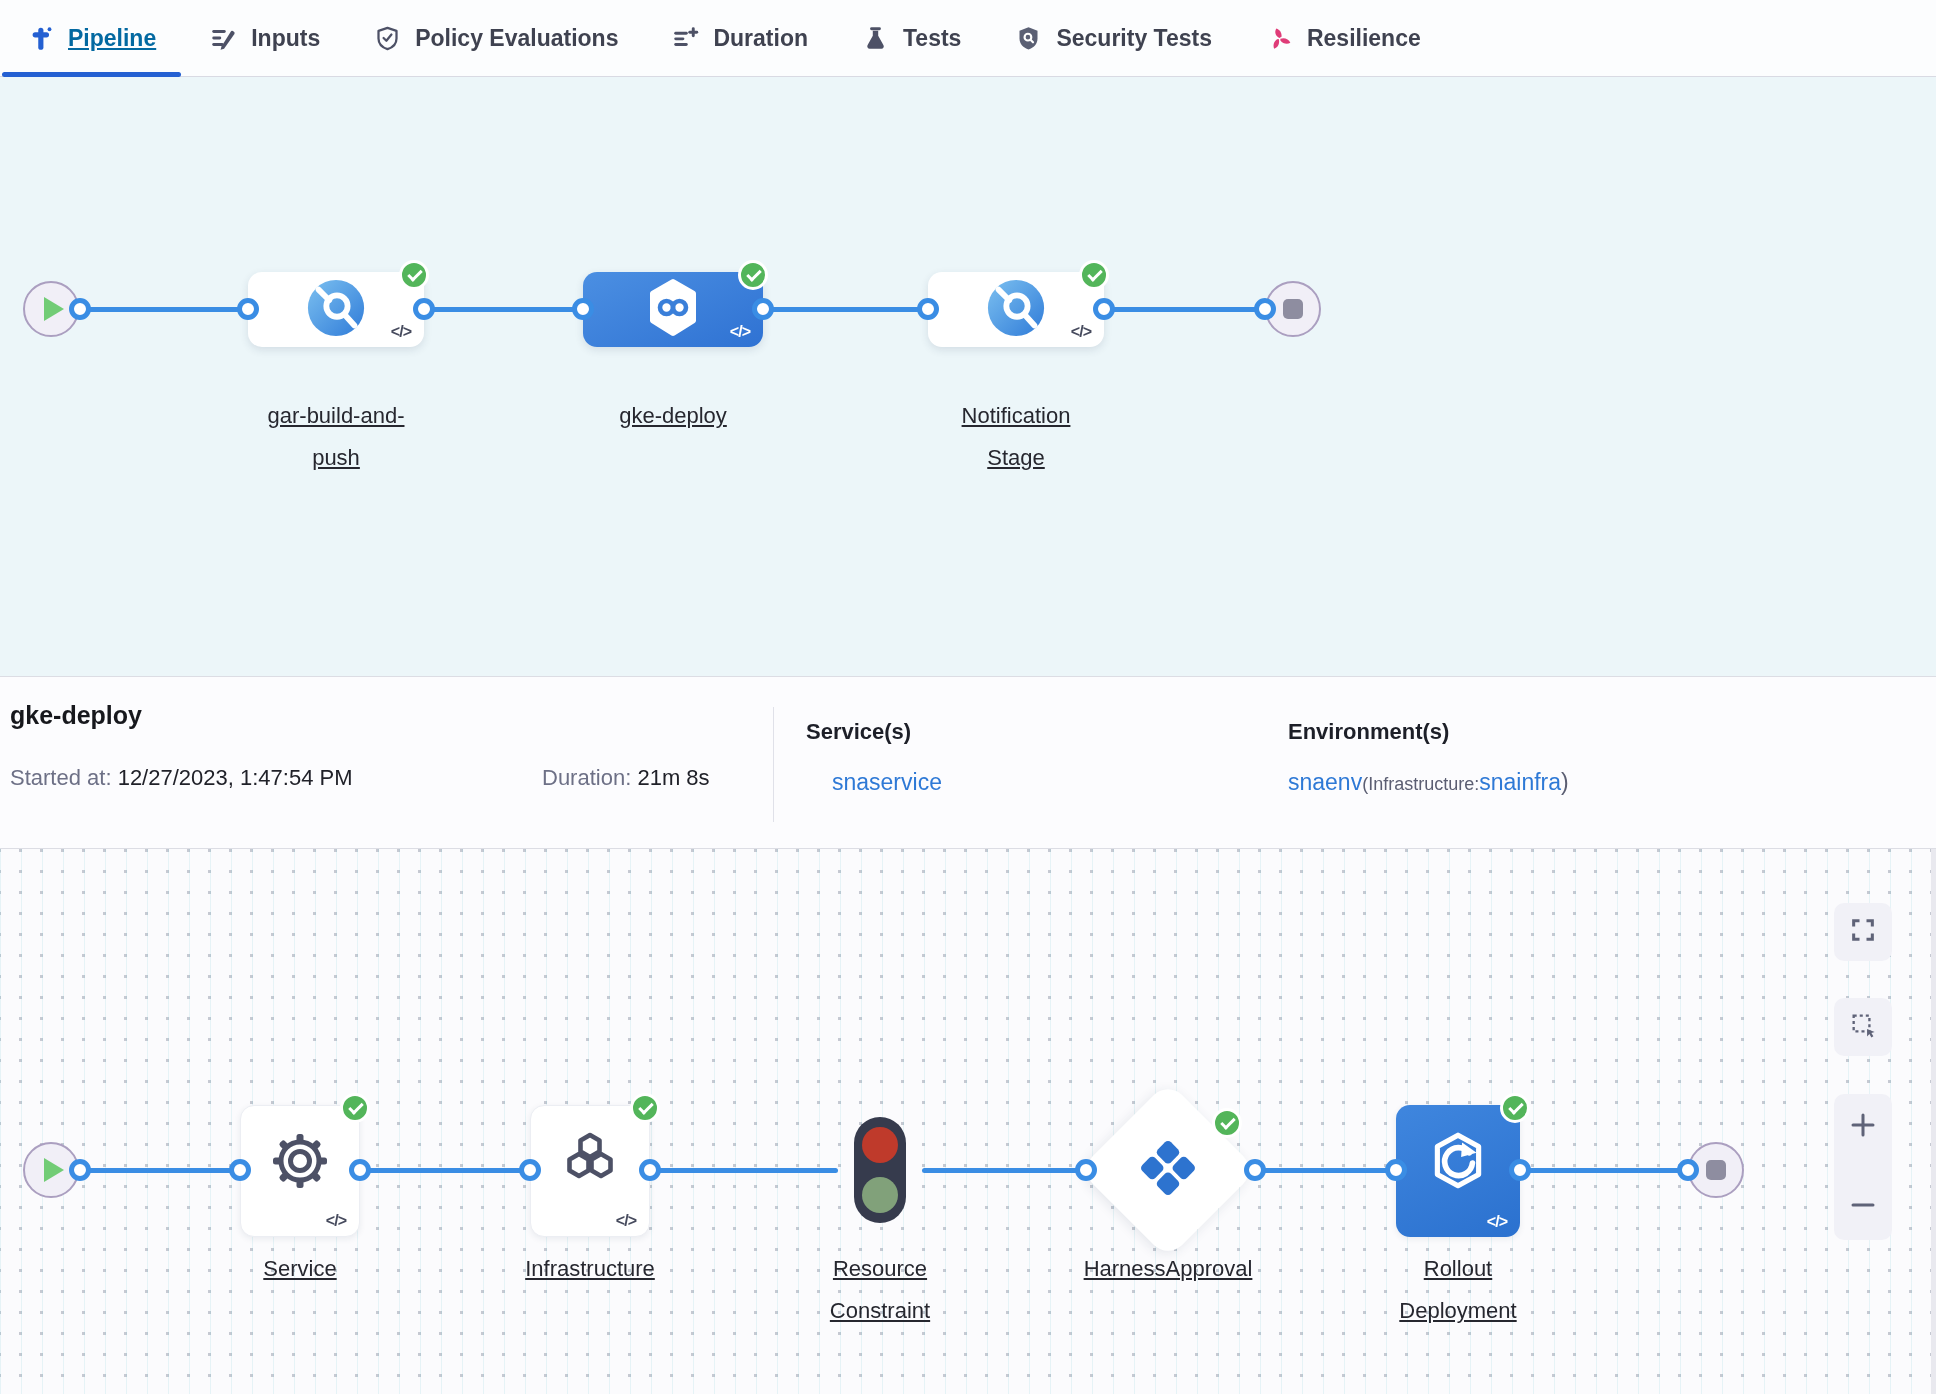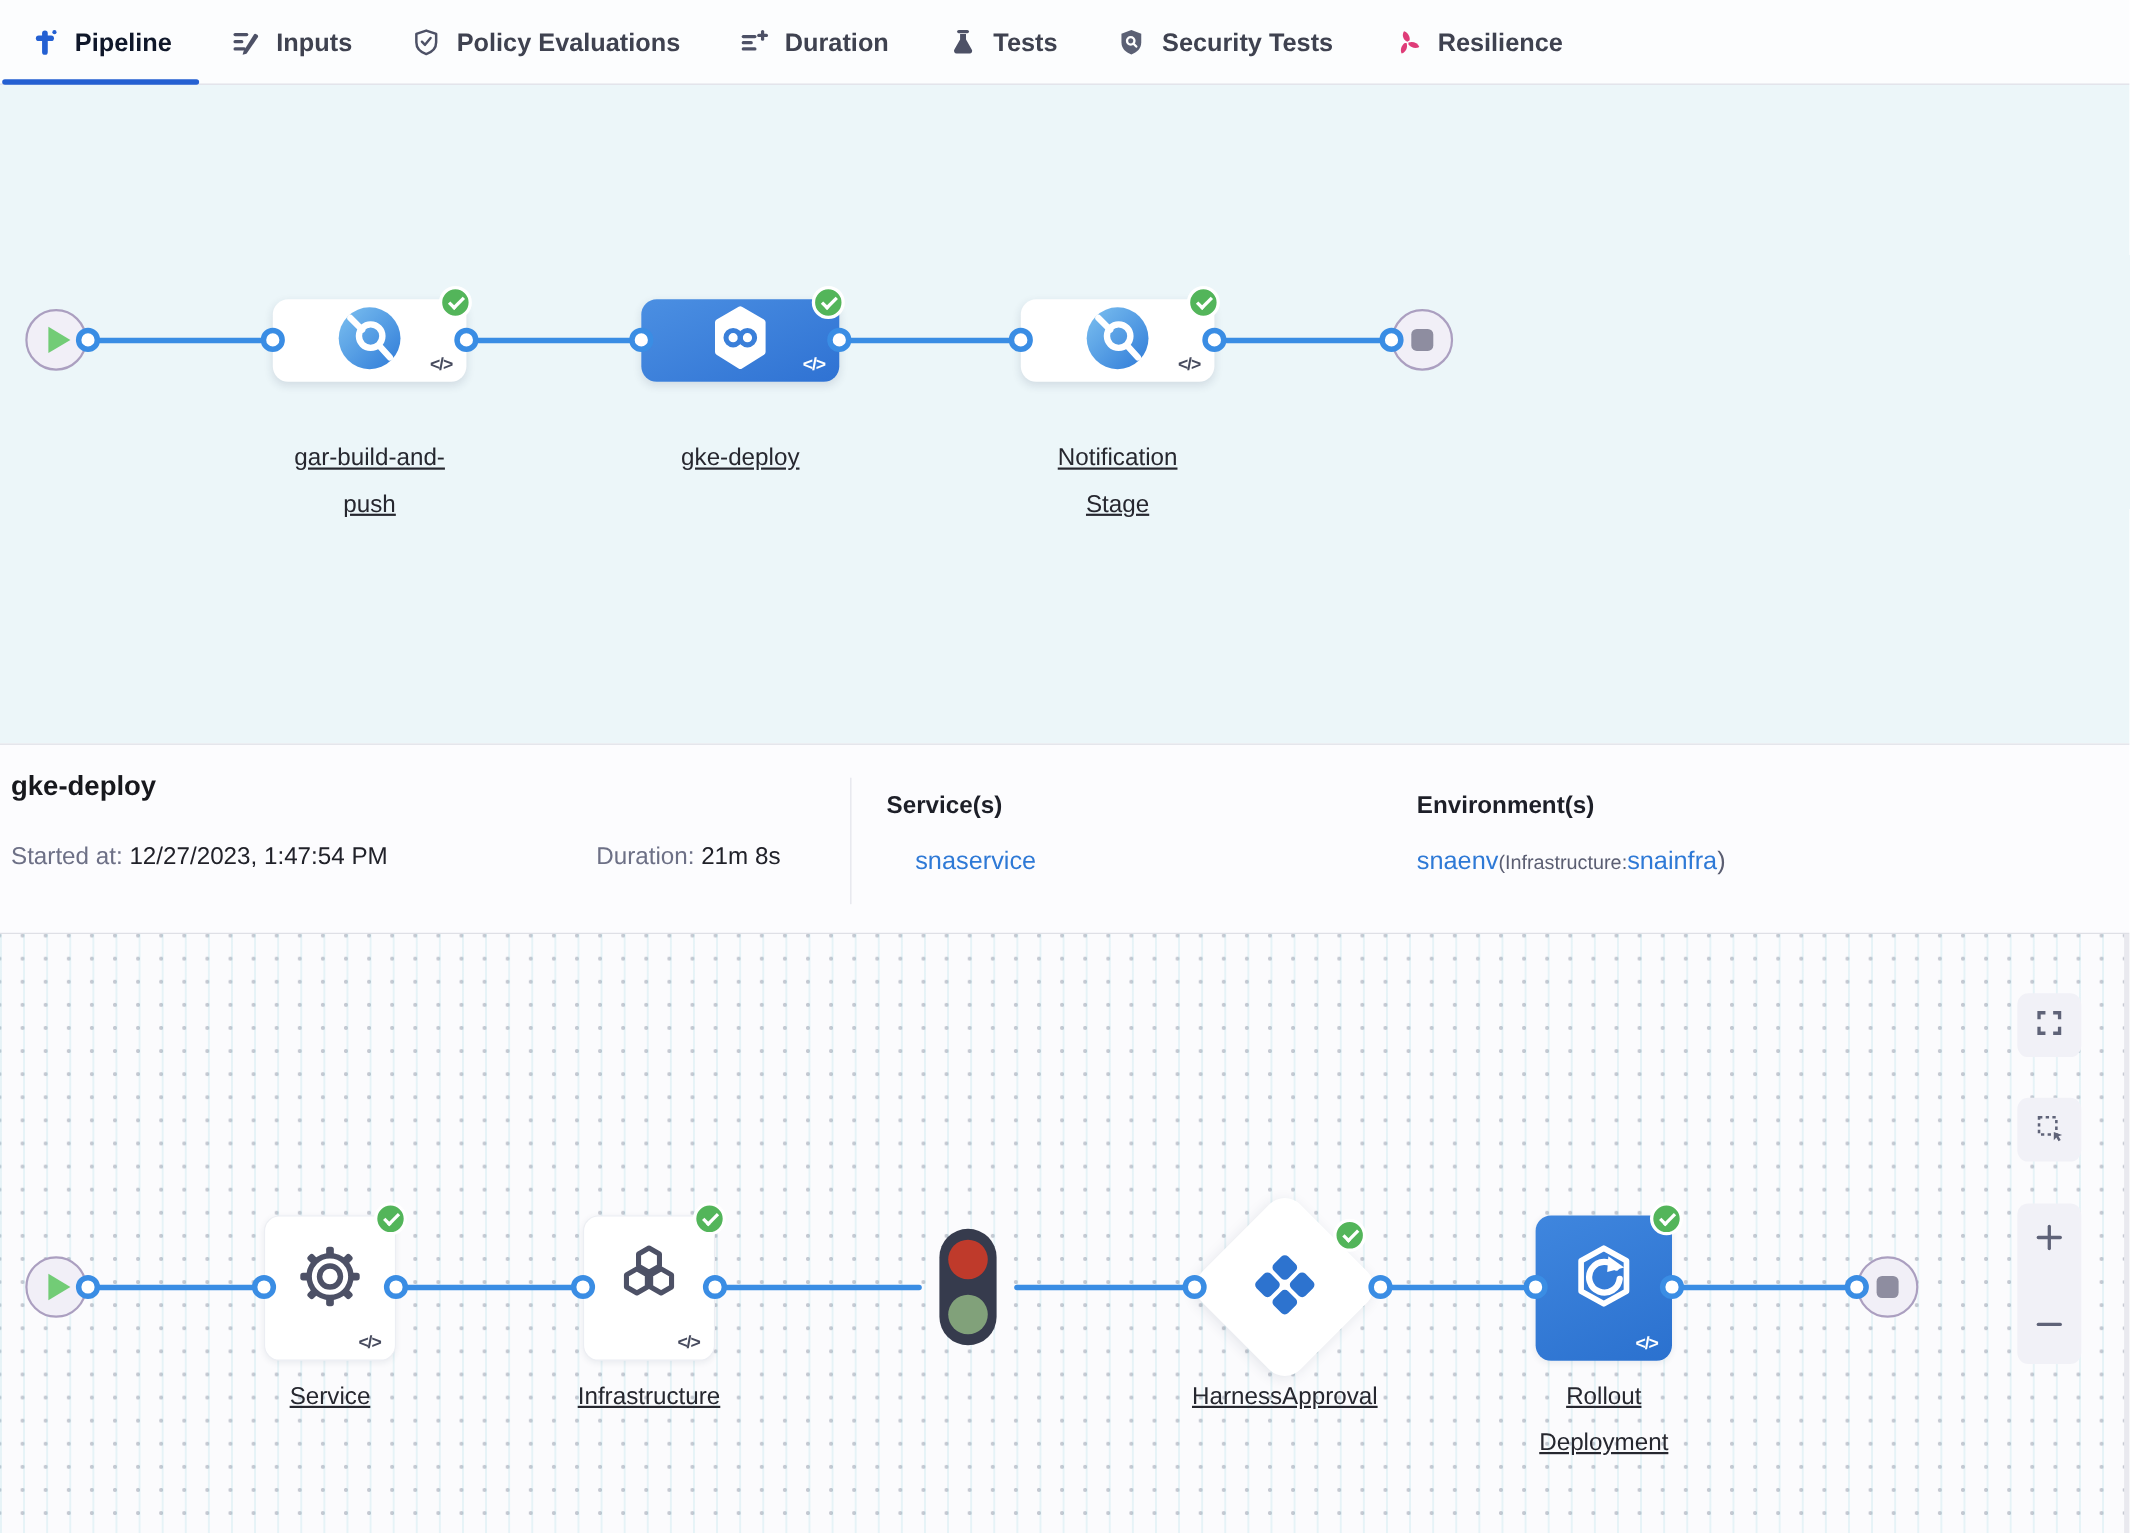--- a/index.html
+++ b/index.html
@@ -1,21 +1,21 @@
 <!DOCTYPE html>
 <html><head>
 <meta charset="utf-8">
 <style>
   html,body{margin:0;padding:0;background:#fff;}
   body{width:1936px;height:1394px;position:relative;font-family:"Liberation Sans",sans-serif;overflow:hidden;}
 
   
   .tabbar{position:absolute;left:0;top:0;width:1936px;height:77px;background:#fcfdfe;border-bottom:1px solid #d9dae3;display:flex;align-items:stretch;box-sizing:border-box;z-index:10;}
   .tab{display:flex;align-items:center;gap:14px;padding:0 27px;font-size:23px;font-weight:600;color:#3f4250;position:relative;cursor:pointer;white-space:nowrap;}
-  .tab.active{color:#0f172a;}
+  .tab.active{color:#0369a1;text-decoration:underline;}
   .tab.active::after{content:"";position:absolute;left:2px;right:2px;bottom:-1px;height:5px;border-radius:4px;background:#2460d2;}
   .tab svg{display:block;}
 
   
   .stage-canvas{position:absolute;left:0;top:77px;width:1936px;height:599px;background:#ecf6f9;z-index:1;}
   .details-bar{position:absolute;left:0;top:676px;width:1936px;height:173px;background:#fcfcfe;border-top:1px solid #dcdde4;border-bottom:1px solid #dcdde4;box-sizing:border-box;z-index:2;}
   .exec-canvas{position:absolute;left:0;top:849px;width:1936px;height:545px;z-index:1;
     background-color:#fbfbfd;
     background-image:
       linear-gradient(to right, rgba(120,200,215,0.16) 1.4px, transparent 1.4px),
@@ -334,20 +334,21 @@
   <div class="dot" style="left:519px;top:310px;"></div>
   <div class="dot" style="left:639px;top:310px;"></div>
   <div class="dot" style="left:1075px;top:310px;"></div>
   <div class="dot" style="left:1244px;top:310px;"></div>
   <div class="dot" style="left:1385px;top:310px;"></div>
   <div class="dot" style="left:1509px;top:310px;"></div>
   <div class="dot" style="left:1677px;top:310px;"></div>
 
   <div class="node-label" style="left:180px;top:399px;width:240px;">Service</div>
   <div class="node-label" style="left:470px;top:399px;width:240px;">Infrastructure</div>
+  <div class="node-label" style="left:795px;top:399px;width:170px;">Resource Constraint</div>
   <div class="node-label breakall" style="left:1065px;top:399px;width:206px;">HarnessApproval</div>
   <div class="node-label" style="left:1373px;top:399px;width:170px;">Rollout Deployment</div>
 
   <div class="ctrl-btn" style="top:54px;">
     <span>
       <svg width="28" height="28" viewBox="0 0 24 24" fill="none" stroke="#5f6378" stroke-width="2.6">
           <path d="M4 9 V4 H9"></path>
           <path d="M15 4 H20 V9"></path>
           <path d="M20 15 V20 H15"></path>
           <path d="M9 20 H4 V15"></path>

